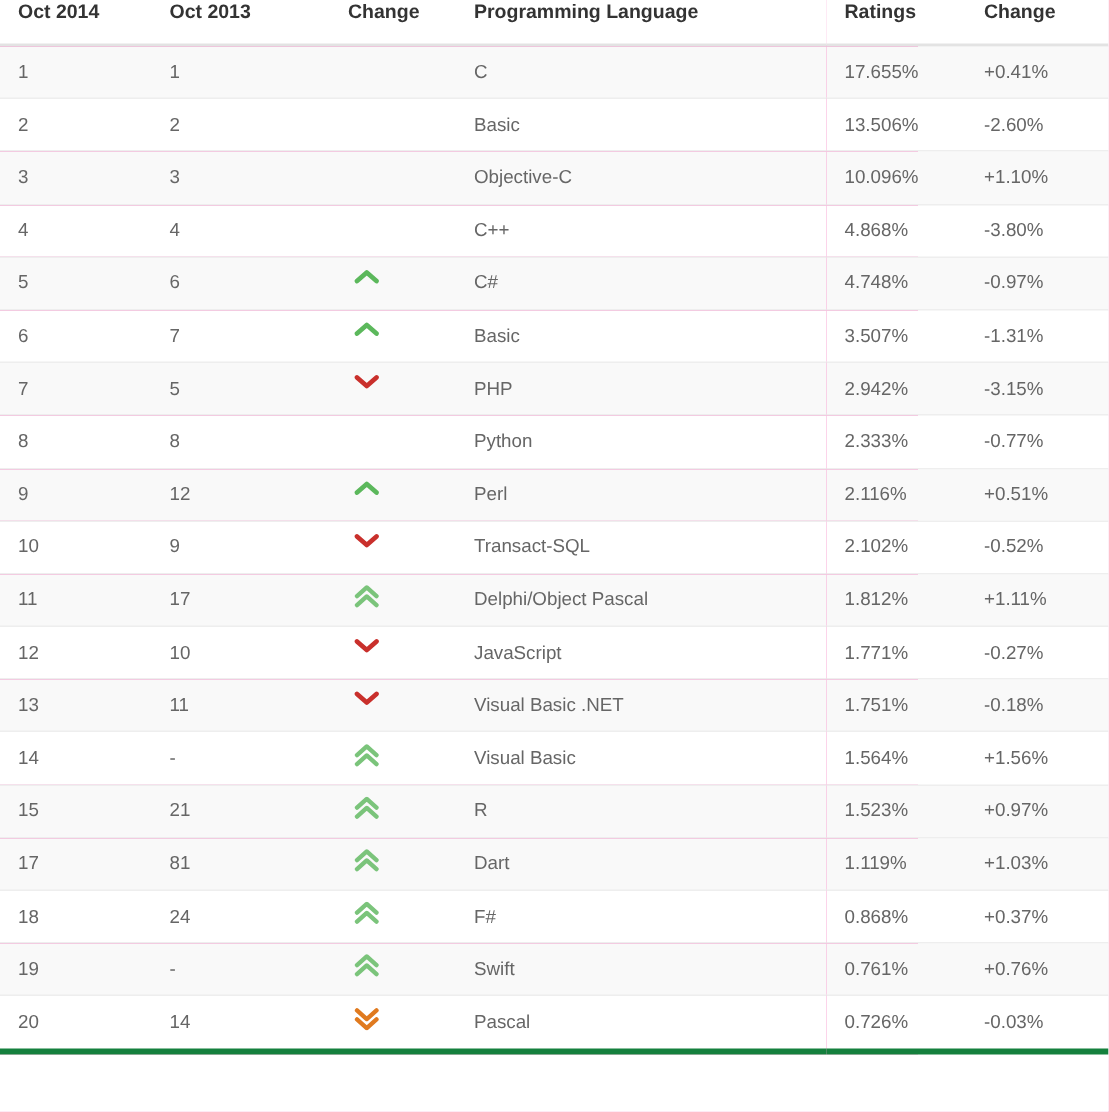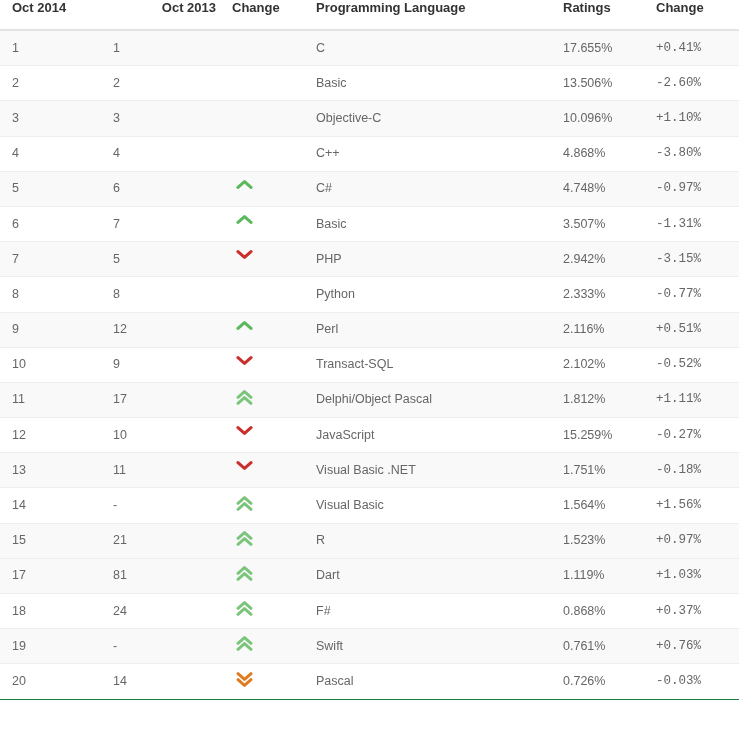--- a/index.html
+++ b/index.html
@@ -42,21 +42,21 @@
     font-weight: bold;
     color: #333333;
     text-align: left;
     padding: 0 0 14px 0;
     vertical-align: bottom;
     border-bottom: 2px solid #e3e3e3;
     background: #ffffff;
     white-space: nowrap;
   }
   thead th.th-rank-new   { padding-left: 12px; }
-  thead th.th-rank-old   { padding-left: 5px; text-align: right;  }
+  thead th.th-rank-old   { padding-left: 5px;  }
   thead th.th-change-ind { padding-left: 16px; }
   thead th.th-lang       { padding-left: 10px; }
   thead th.th-ratings    { padding-left: 12px; }
   thead th.th-change-pct { padding-left: 10px; }
 
   
   tbody tr {
     height: 34.2px;
   }
   tbody tr.odd  { background: #f9f9f9; }
@@ -66,28 +66,28 @@
     padding: 0;
     height: 34.2px;
     vertical-align: middle;
     border-bottom: 1px solid #eeeeee;
     color: #666666;
     font-size: 12.5px;
     line-height: 1.2;
     white-space: nowrap;
     overflow: hidden;
   }
-  tbody tr:last-child td { border-bottom: 1px solid #15803d; }
+  tbody tr:last-child td { border-bottom: 4px solid #15803d; }
 
   td.td-rank-new   { padding-left: 12px; }
   td.td-rank-old   { padding-left: 5px;  }
   td.td-change-ind { padding-left: 0;  text-align: left; }
   td.td-lang       { padding-left: 10px; }
   td.td-ratings    { padding-left: 12px; }
-  td.td-change-pct { padding-left: 10px; font-family: Liberation Mono, monospace; }
+  td.td-change-pct { padding-left: 10px; }
 
   
   .chev {
     display: inline-block;
     width: 24px;
     height: 20px;
     position: relative;
     margin-left: 20px;
     vertical-align: middle;
   }
@@ -224,21 +224,21 @@
           <td class="td-ratings">1.812%</td>
           <td class="td-change-pct">+1.11%</td>
         </tr>
         <tr class="even">
           <td class="td-rank-new">12</td>
           <td class="td-rank-old">10</td>
           <td class="td-change-ind"><span class="chev chev-down"><svg width="17" height="11" viewBox="0 0 17 11" fill="none" aria-hidden="true">
                 <path d="M2 2.6 L8.5 8.4 L15 2.6" stroke="currentColor" stroke-width="3.1" stroke-linecap="round" stroke-linejoin="round" fill="none"></path>
               </svg></span></td>
           <td class="td-lang">JavaScript</td>
-          <td class="td-ratings">15.259%</td>
+          <td class="td-ratings">1.771%</td>
           <td class="td-change-pct">-0.27%</td>
         </tr>
         <tr class="odd">
           <td class="td-rank-new">13</td>
           <td class="td-rank-old">11</td>
           <td class="td-change-ind"><span class="chev chev-down"><svg width="17" height="11" viewBox="0 0 17 11" fill="none" aria-hidden="true">
                 <path d="M2 2.6 L8.5 8.4 L15 2.6" stroke="currentColor" stroke-width="3.1" stroke-linecap="round" stroke-linejoin="round" fill="none"></path>
               </svg></span></td>
           <td class="td-lang">Visual Basic .NET</td>
           <td class="td-ratings">1.751%</td>

